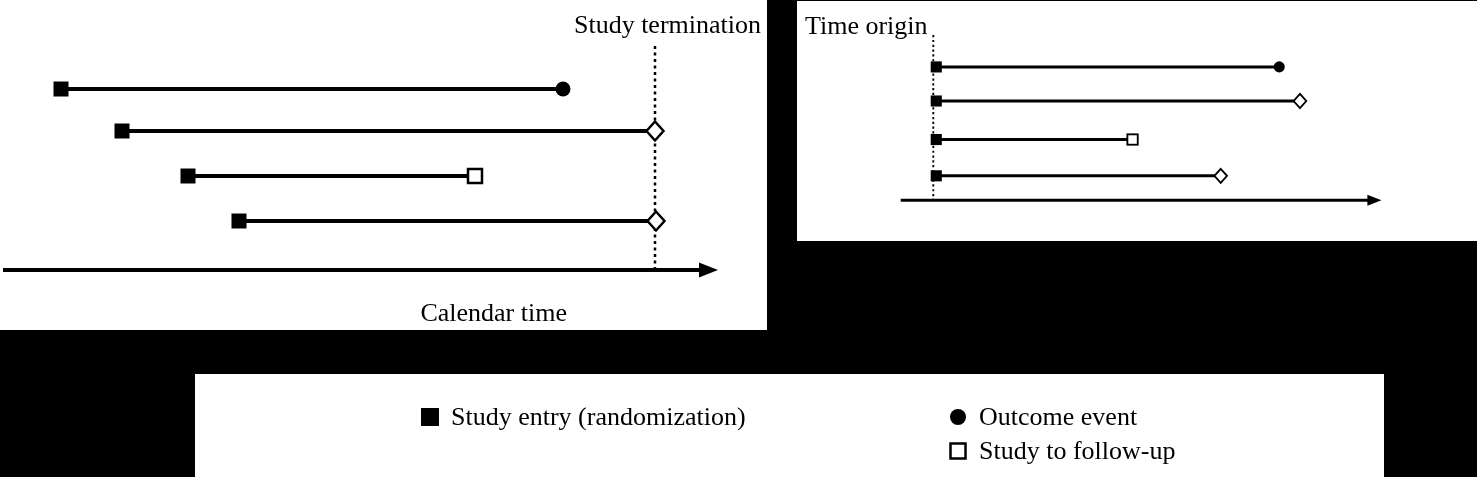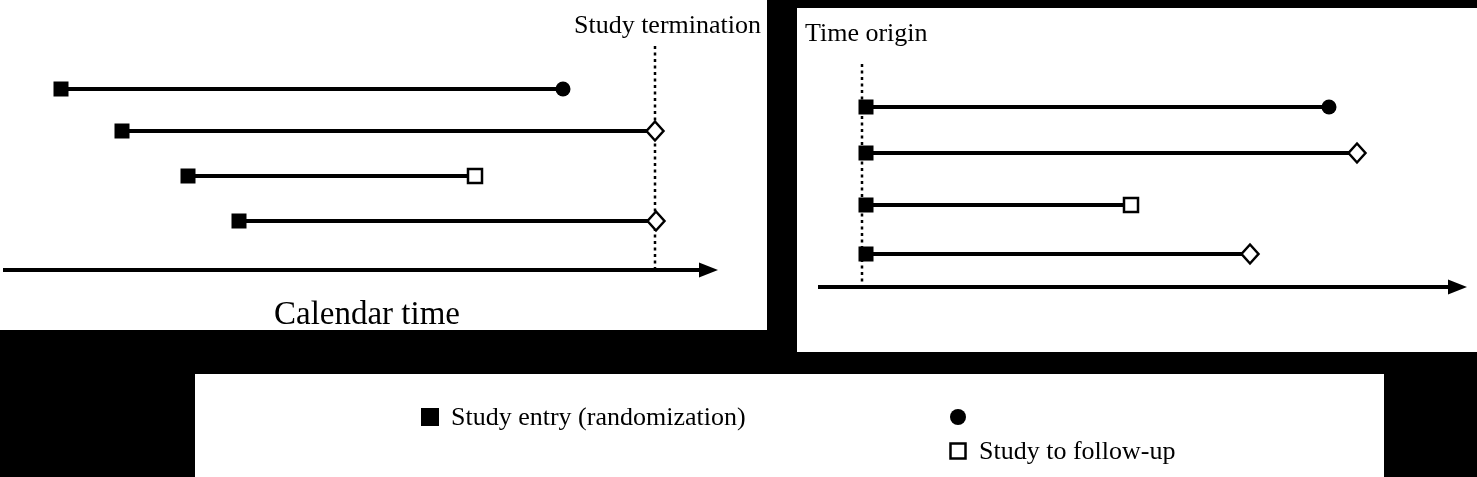--- a/index.html
+++ b/index.html
@@ -6,33 +6,33 @@
   body {
     width: 1477px; height: 477px;
     background: #000000;
     position: relative;
     overflow: hidden;
     font-family: "Liberation Serif", "DejaVu Serif", serif;
     color: #000000;
   }
   .panel { position: absolute; background: #ffffff; }
   .panel-left  { left: 0;     top: 0; width: 767px; height: 330px; }
-  .panel-right { left: 797px; top: 8px; width: 680px; height: 344px; }
+  .panel-right { left: 797px; top: 1px; width: 680px; height: 240px; }
   .panel-svg { position: absolute; left: 0; top: 0; width: 100%; height: 100%; display: block; }
   .annotation {
     position: absolute; top: 11px;
     font-size: 26px; line-height: 28px;
     white-space: nowrap; z-index: 2;
   }
   .annotation-right { right: 6px; }
   .annotation-left  { left: 8px; }
   .axis-label {
     position: absolute;
-    font-size: 33px; line-height: 28px;
-    width: 400px; text-align: center;
+    font-size: 26px; line-height: 28px;
+    width: 400px; text-align: right;
     white-space: nowrap;
   }
   .axis-label-calendar     { left: 167px; top: 299px; }
   .axis-label-synchronized { left: 140px; top: 291px; }
   .legend {
     position: absolute;
     left: 195px; top: 374px;
     width: 1189px; height: 125px;
     background: #ffffff;
   }
@@ -101,20 +101,21 @@
             <rect x="6" y="6" width="18" height="18" fill="#000000"></rect>
           </svg>
           <span>Study entry (randomization)</span>
         </div>
       </div>
     <div class="legend-col legend-col-1">
         <div class="legend-item">
           <svg width="30" height="30" viewBox="0 0 30 30">
             <circle cx="15" cy="15" r="8" fill="#000000"></circle>
           </svg>
+          <span>Outcome event</span>
         </div>
         <div class="legend-item">
           <svg width="30" height="30" viewBox="0 0 30 30">
             <rect x="7.5" y="7.5" width="15" height="15" fill="#ffffff" stroke="#000000" stroke-width="2.5"></rect>
           </svg>
           <span>Study to follow-up</span>
         </div>
       </div>
   </section>
 

